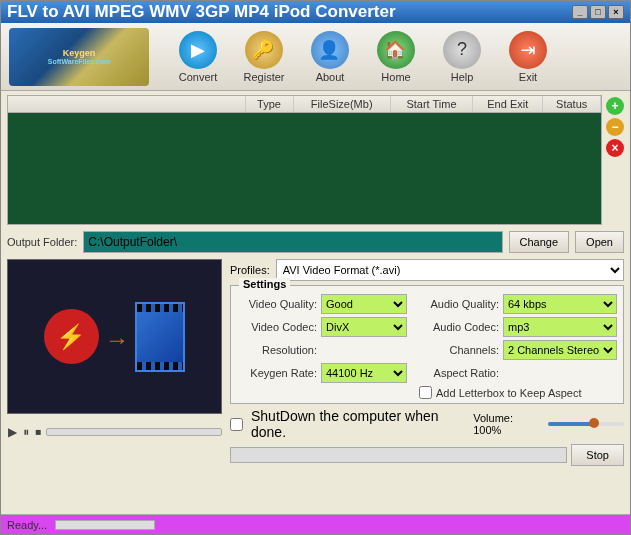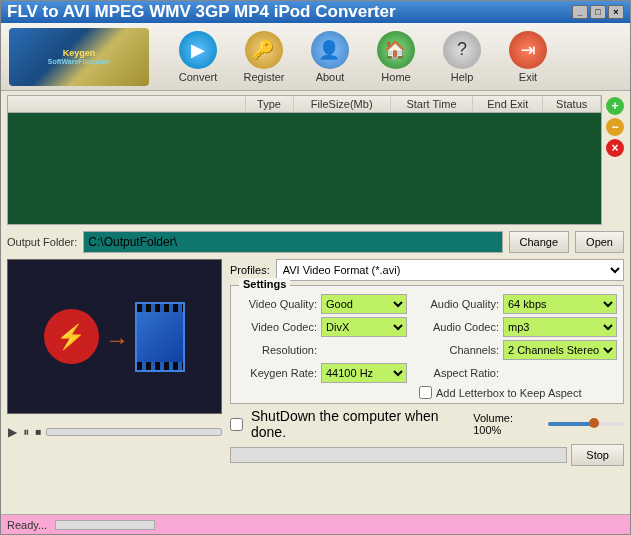--- a/index.html
+++ b/index.html
@@ -367,21 +367,21 @@
       padding: 0 14px;
       background: linear-gradient(to bottom, #f5f3ee, #ddd8cc);
       border: 1px solid #aaa;
       cursor: pointer;
       font-size: 11px;
     }
 
     
     .status-footer {
       height: 20px;
-      background: #f9a8d4;
+      background: #d946ef;
       border-top: 1px solid #aaa;
       display: flex;
       align-items: center;
       padding: 0 6px;
       gap: 8px;
     }
     .status-text { font-size: 11px; color: #333; }
     .status-mini-bar {
       width: 100px; height: 10px;
       background: #ddd;

